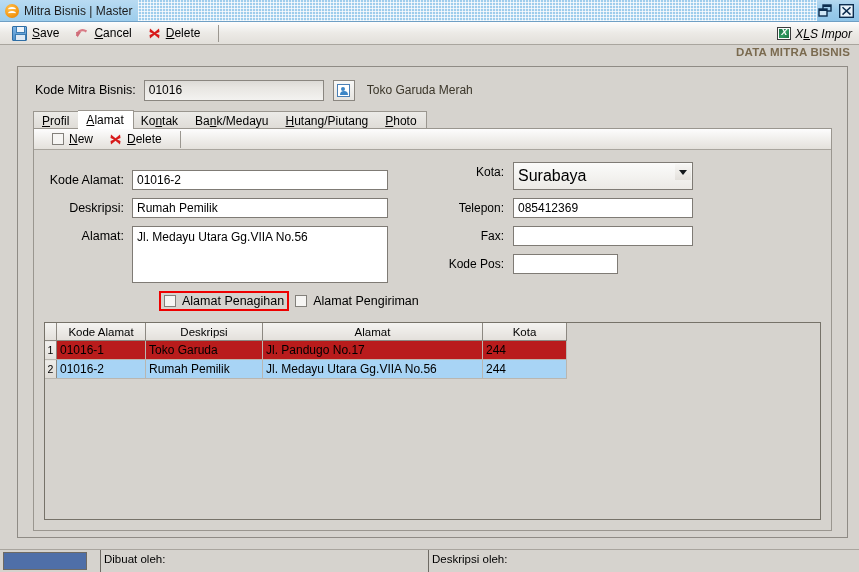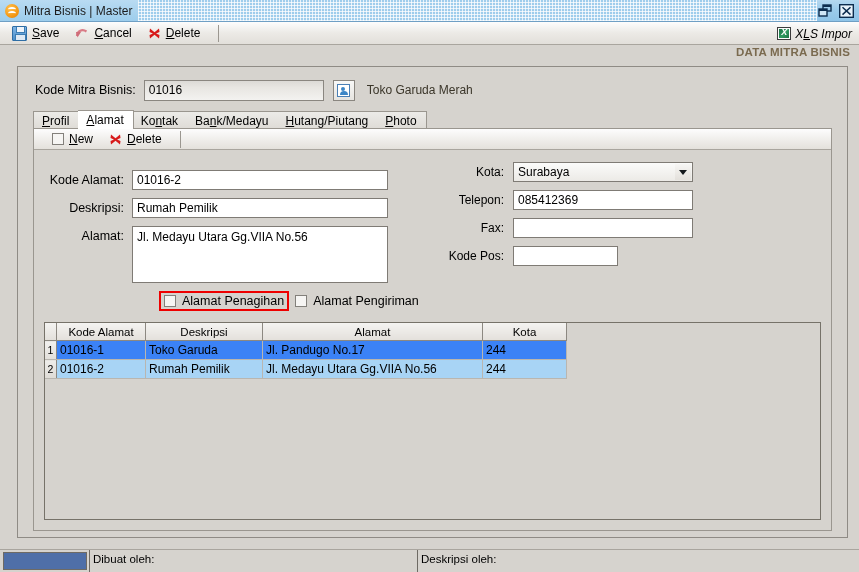--- a/index.html
+++ b/index.html
@@ -363,25 +363,25 @@
   .rlabel {
     width: 74px;
     text-align: right;
     padding-right: 9px;
     font-size: 12px;
     padding-top: 3px;
     box-sizing: border-box;
     white-space: nowrap;
   }
   .sel {
-    width: 180px; height: 20px;
+    width: 180px; height: 28px;
     box-sizing: border-box;
     border: 1px solid #7f7b75;
     background: linear-gradient(to bottom, #fbfbfa 0%, #eceae6 100%);
-    font-size: 12px;
+    font-size: 16px;
     display: flex;
     align-items: center;
     padding-left: 4px;
     position: relative;
   }
   .sel-arrow {
     position: absolute;
     right: 1px; top: 1px;
     width: 16px; height: 16px;
     background: linear-gradient(to bottom, #f7f6f4 0%, #e3e0db 100%);
@@ -453,21 +453,21 @@
     border-left: none;
     padding: 0;
   }
   table.grid td {
     border-bottom: 1px solid #b9b6b0;
     border-right: 1px solid #b9b6b0;
     height: 18px;
     padding: 0 0 0 3px;
     white-space: nowrap;
     overflow: hidden;
-    background: #3b82f6;
+    background: #b91c1c;
   }
   table.grid td.rownum {
     width: 11px;
     background: linear-gradient(to bottom, #f2f1ef 0%, #e2dfda 100%);
     border-right: 1px solid #8c8881;
     text-align: center;
     font-size: 10.5px;
     padding: 0;
     color: #000;
   }
@@ -496,21 +496,21 @@
     border: 1px solid #6e6a64;
     background: #4f6fa8;
     box-sizing: border-box;
   }
   .sb-cell {
     border-left: 1px solid #6e6a64;
     padding: 3px 0 0 3px;
     box-sizing: border-box;
     white-space: nowrap;
   }
-  .sb-made { width: 328px; margin-left: 2px; }
+  .sb-made { width: 328px; margin-left: 13px; }
   .sb-upd { flex: 1; }
 </style>
 </head>
 <body>
 
 <div class="titlebar">
   <div class="title-left">
     <span class="app-icon"></span>
     <span class="title-text">Mitra Bisnis | Master</span>
   </div>

